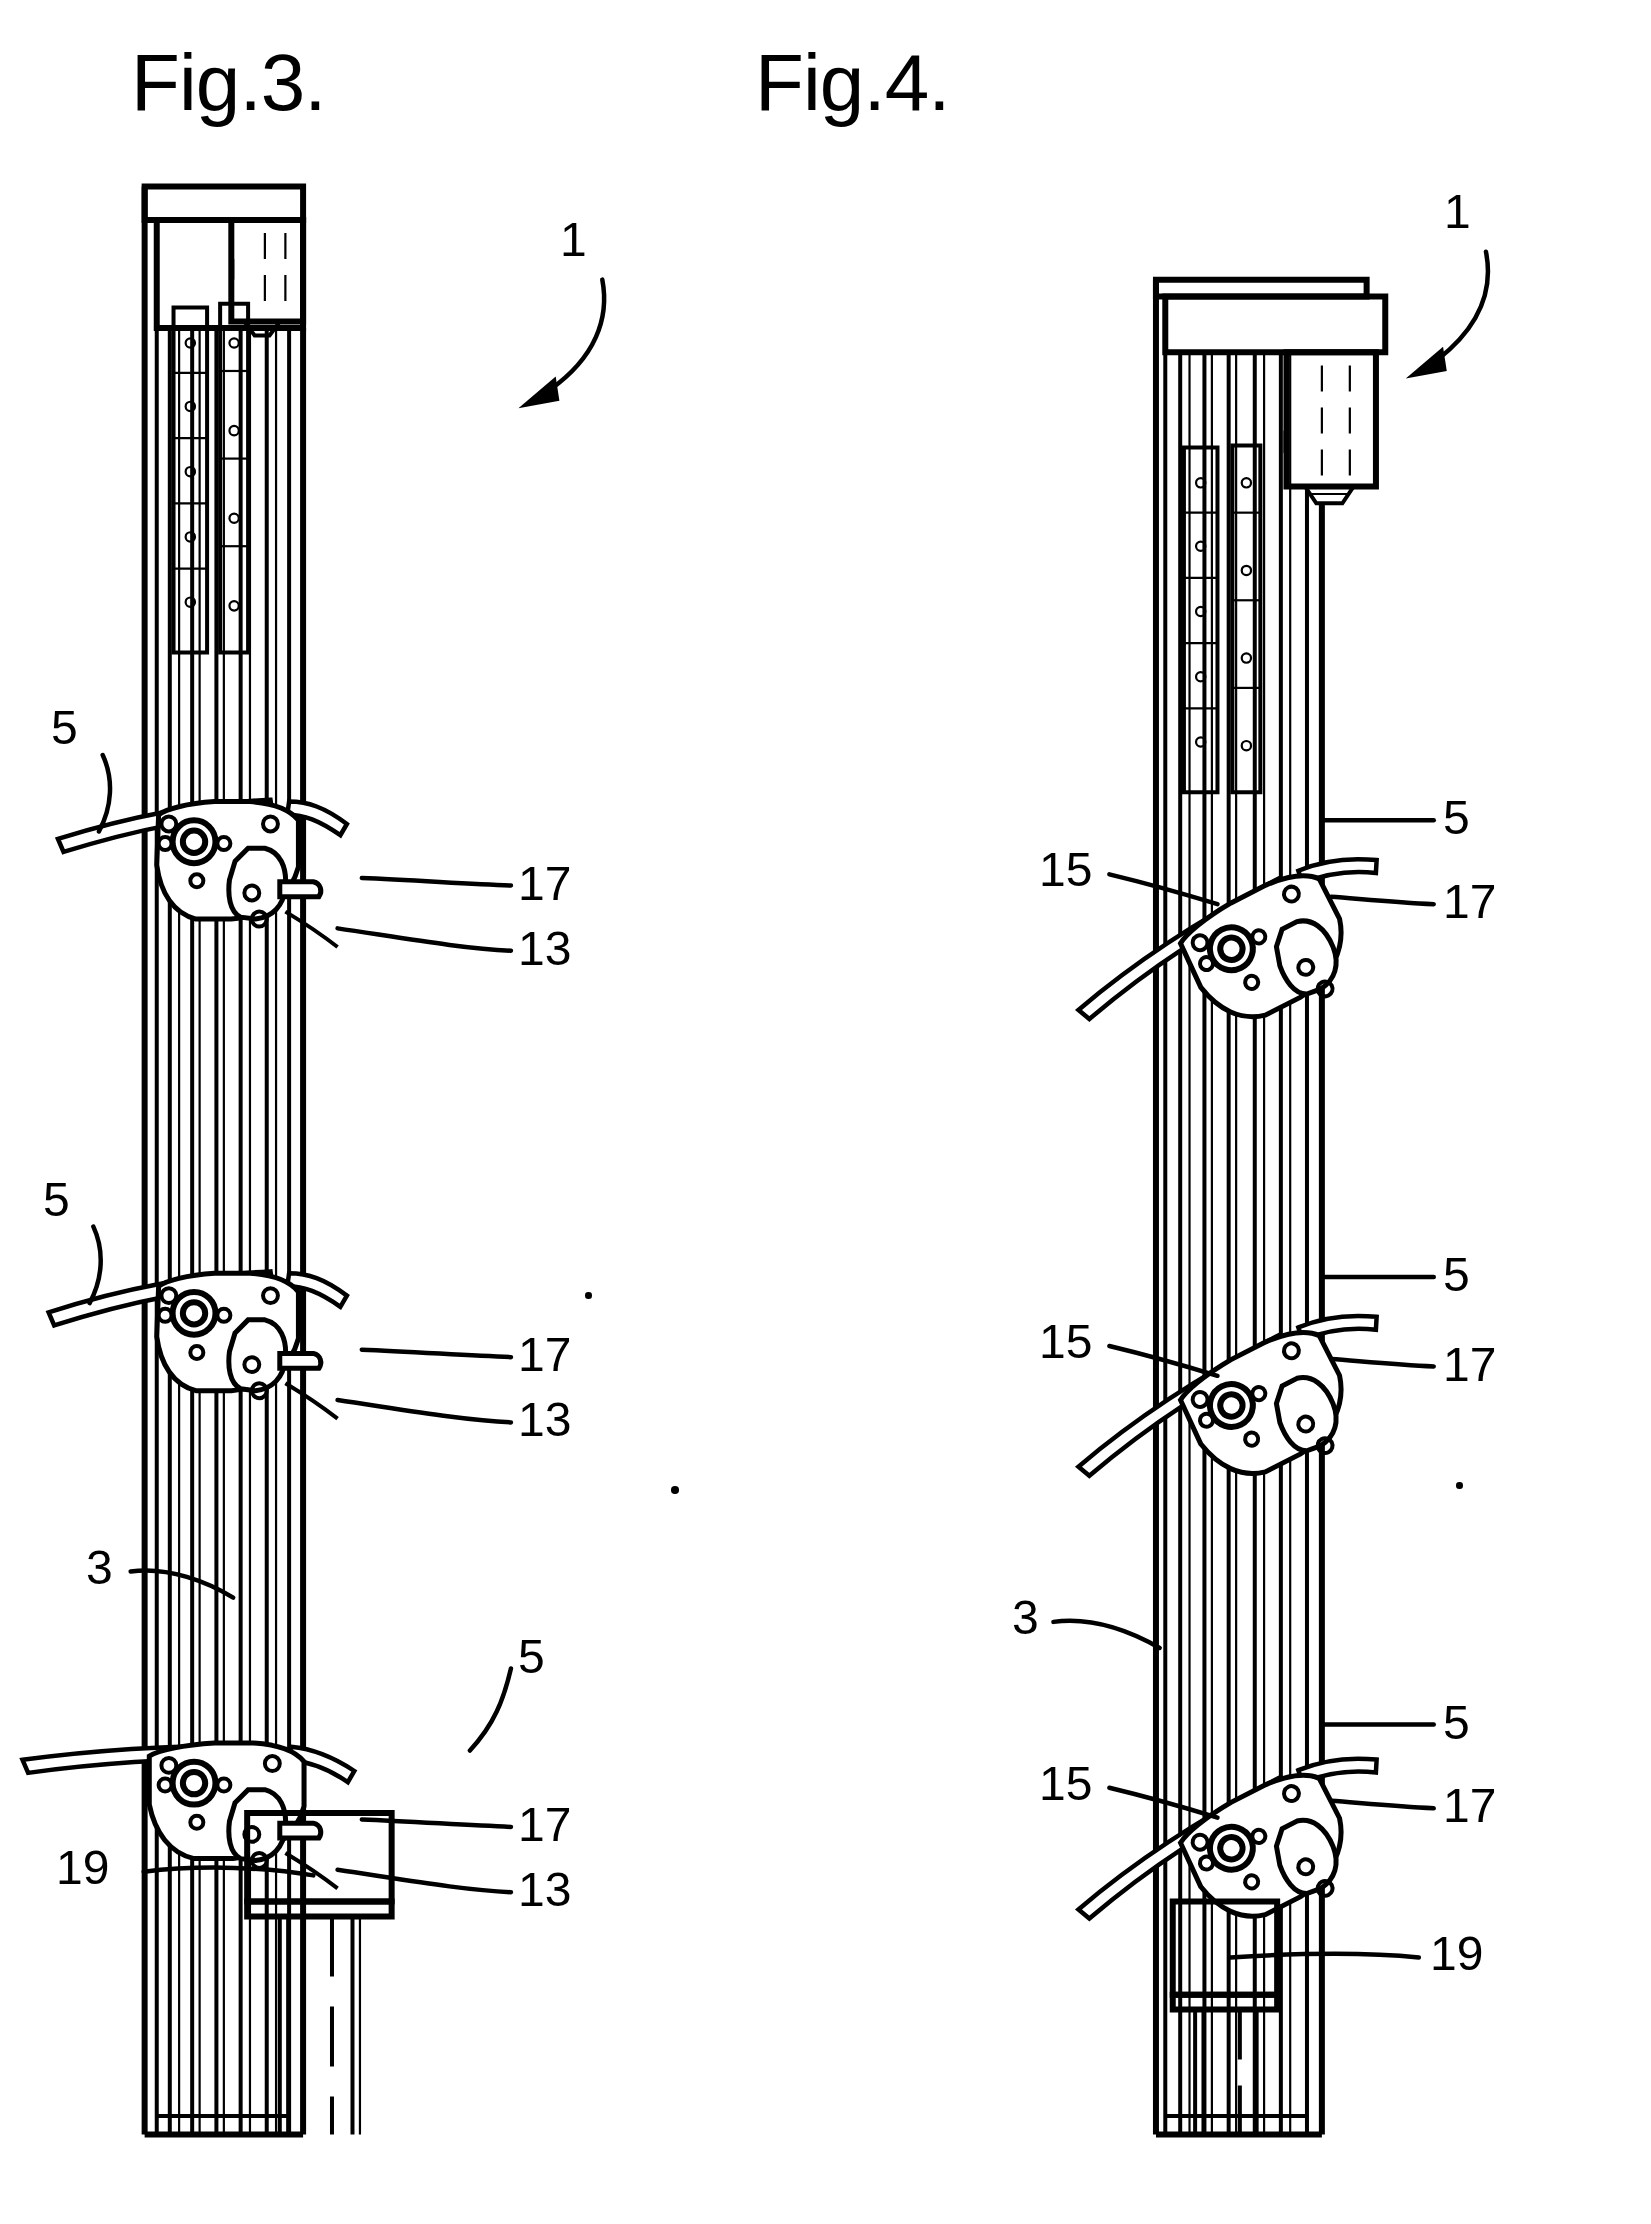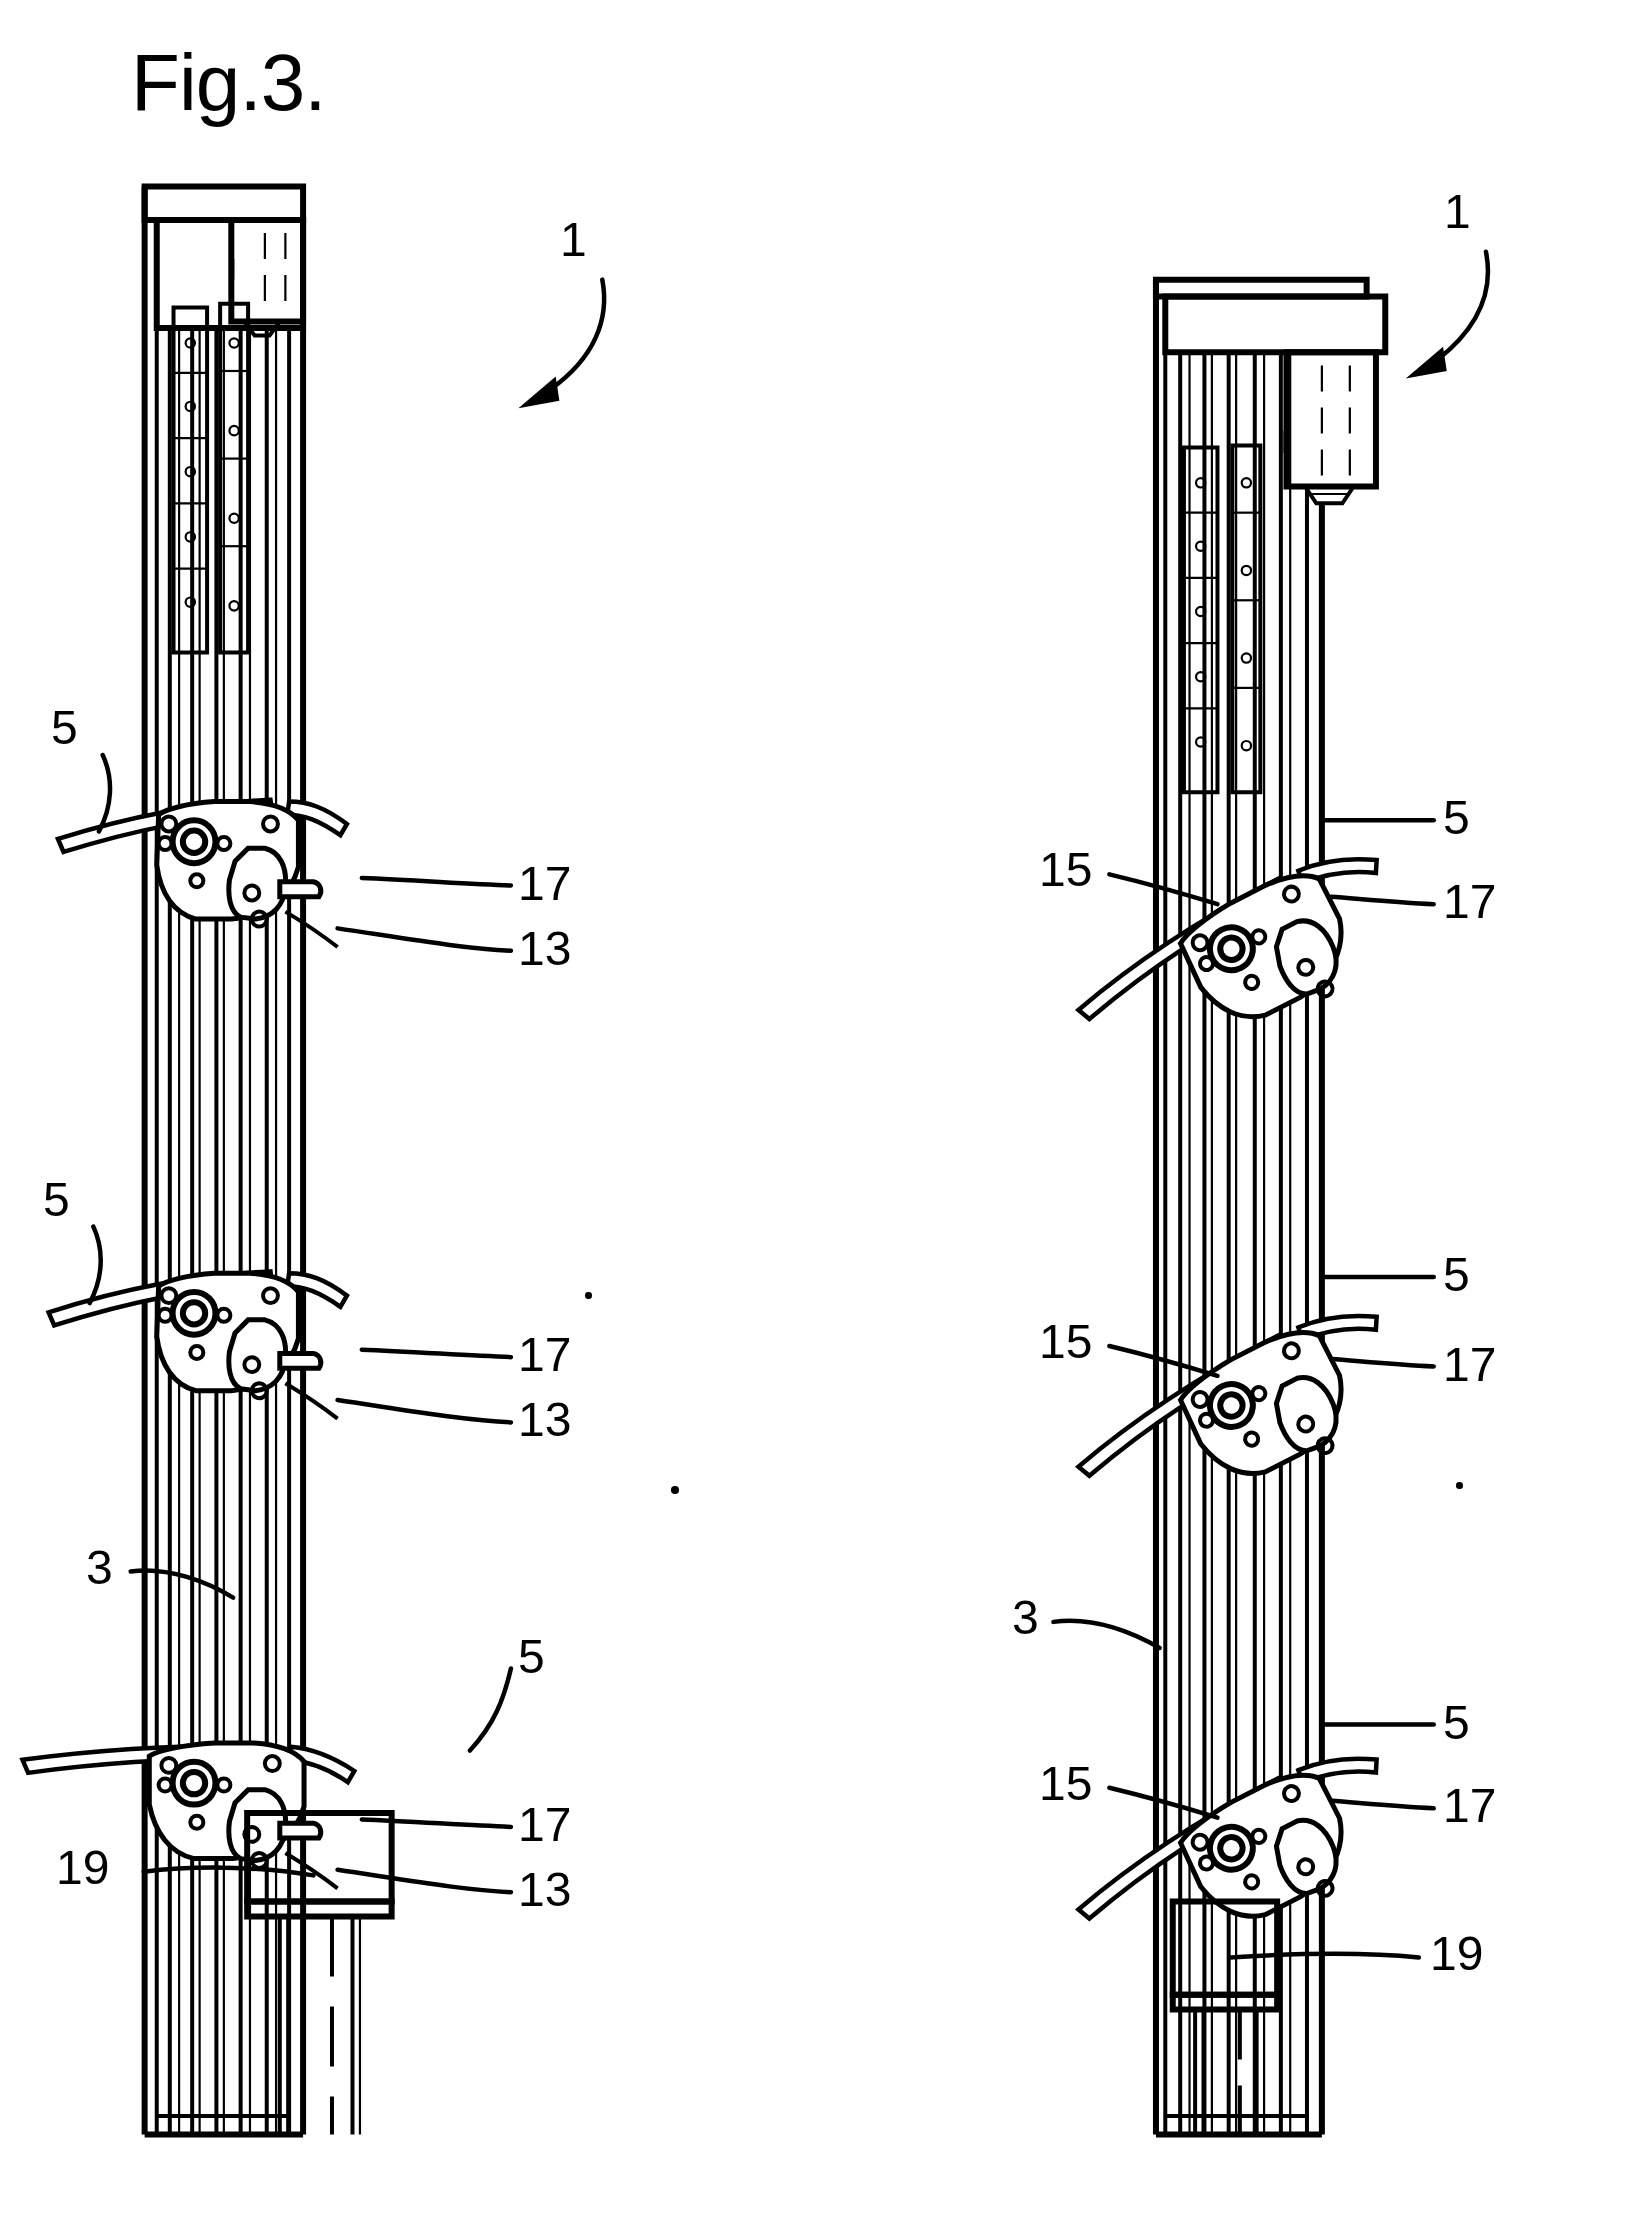--- a/index.html
+++ b/index.html
@@ -62,20 +62,21 @@
   .blade { fill: #fff; stroke: #000; stroke-width: 4.5; }
   .solidfill { fill: #000; stroke: none; }
 </style>
 </head>
 <body>
 
 <div id="sheet">
 
   <div class="fig-title" id="title-fig3">Fig.3.</div>
 
+  <div class="fig-title" id="title-fig4">Fig.4.</div>
 
   <svg class="drawing" id="svg-fig3" viewBox="0 0 1772 2386">
 
     <g>
 
       <path class="ln-thick" d="M155 200 L325 200 L325 236 L155 236 Z"></path>
       <path class="ln-thick" d="M168 236 L325 236 L325 352 L168 352 Z"></path>
 
       <path class="ln-thick" d="M248 236 L325 236 L325 345 L248 345 Z"></path>
 

